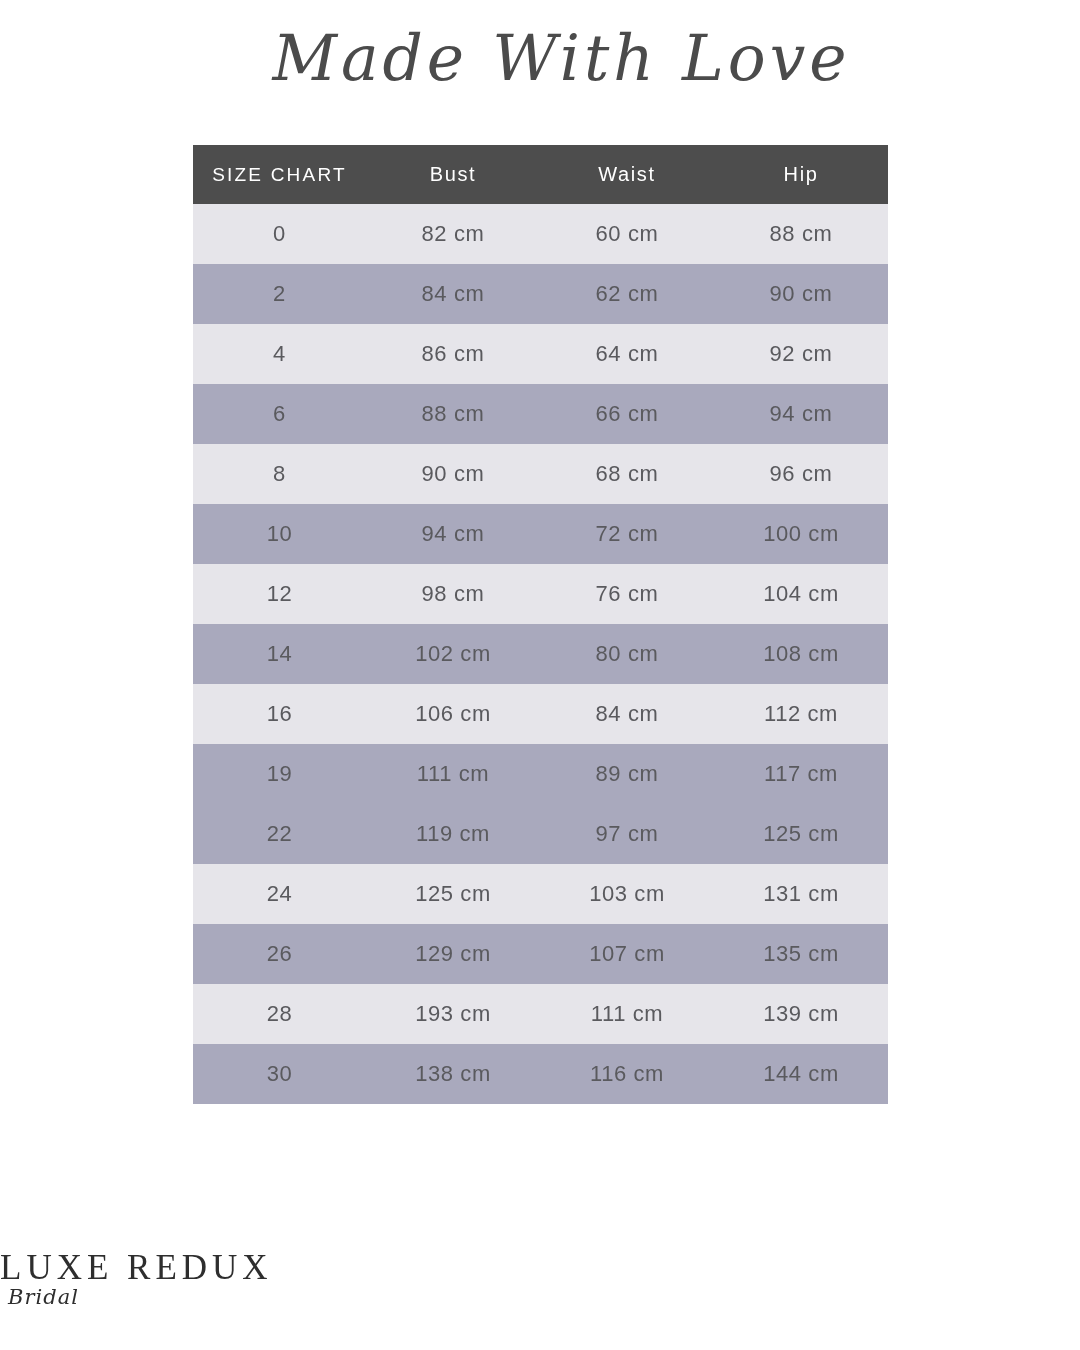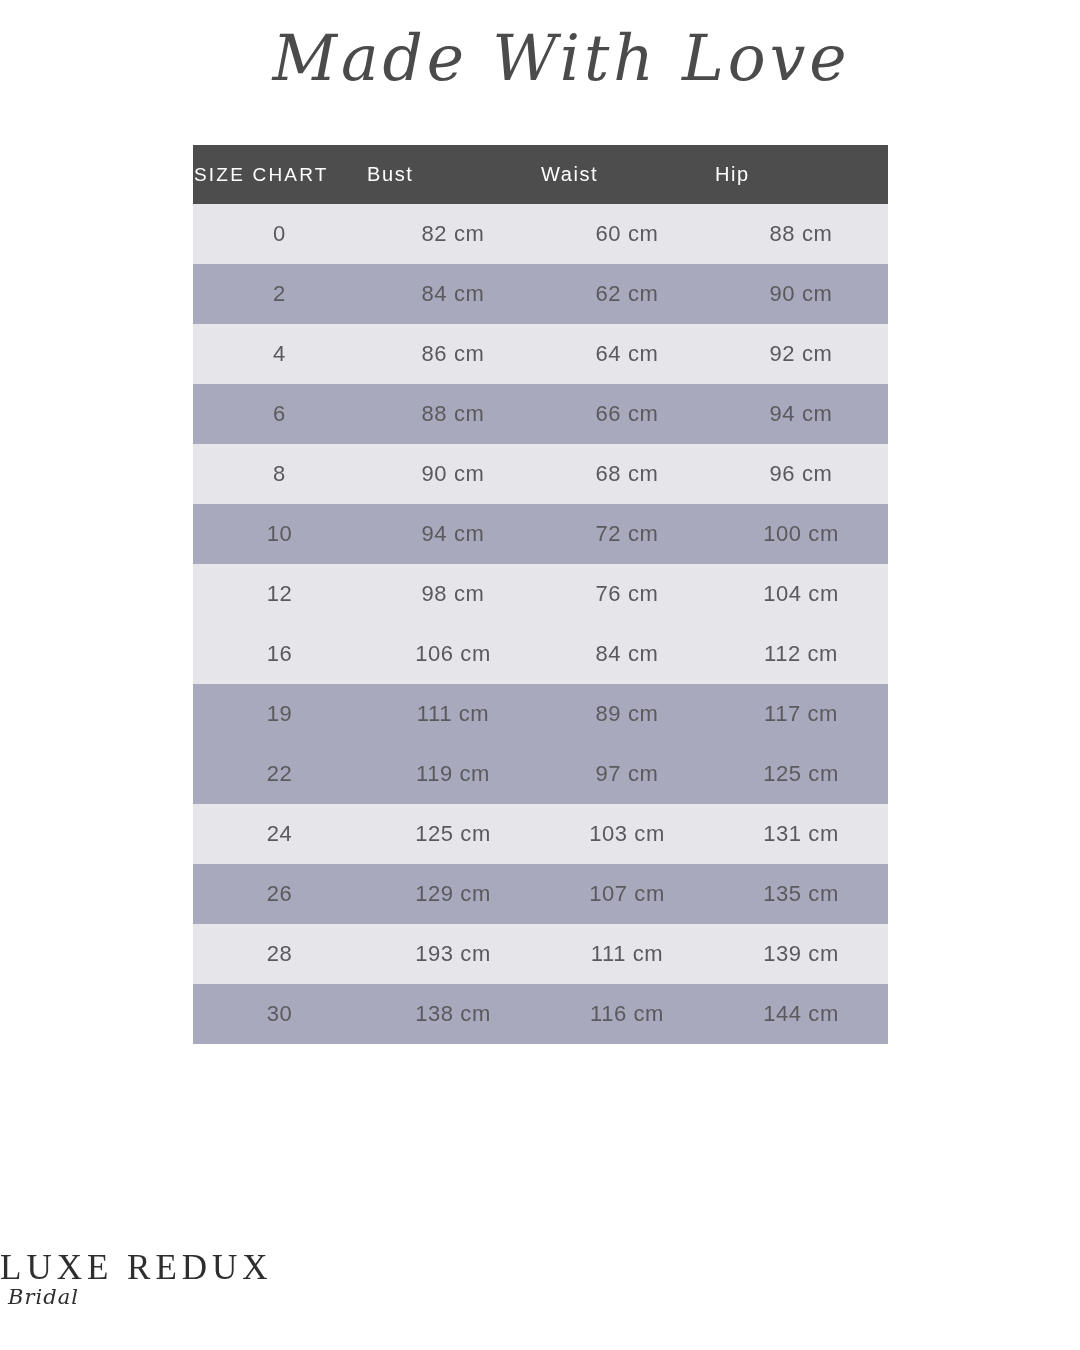--- a/index.html
+++ b/index.html
@@ -57,21 +57,21 @@
   table.size-chart col.col-waist { width: 174px; }
   table.size-chart col.col-hip   { width: 174px; }
 
   table.size-chart thead th {
     background: #4d4d4d;
     color: #ffffff;
     height: 57px;
     font-size: 20px;
     font-weight: 400;
     letter-spacing: 1.6px;
-    text-align: left;
+    text-align: center;
     vertical-align: middle;
     border: none;
   }
   table.size-chart thead th.head-size {
     font-size: 19px;
     letter-spacing: 2.2px;
   }
 
   table.size-chart tbody td {
     height: 58px;
@@ -172,20 +172,26 @@
           <td>94 cm</td>
           <td>72 cm</td>
           <td>100 cm</td>
         </tr>
         <tr class="row-light">
           <td>12</td>
           <td>98 cm</td>
           <td>76 cm</td>
           <td>104 cm</td>
         </tr>
+        <tr class="row-dark">
+          <td>14</td>
+          <td>102 cm</td>
+          <td>80 cm</td>
+          <td>108 cm</td>
+        </tr>
         <tr class="row-light">
           <td>16</td>
           <td>106 cm</td>
           <td>84 cm</td>
           <td>112 cm</td>
         </tr>
         <tr class="row-dark">
           <td>19</td>
           <td>111 cm</td>
           <td>89 cm</td>

